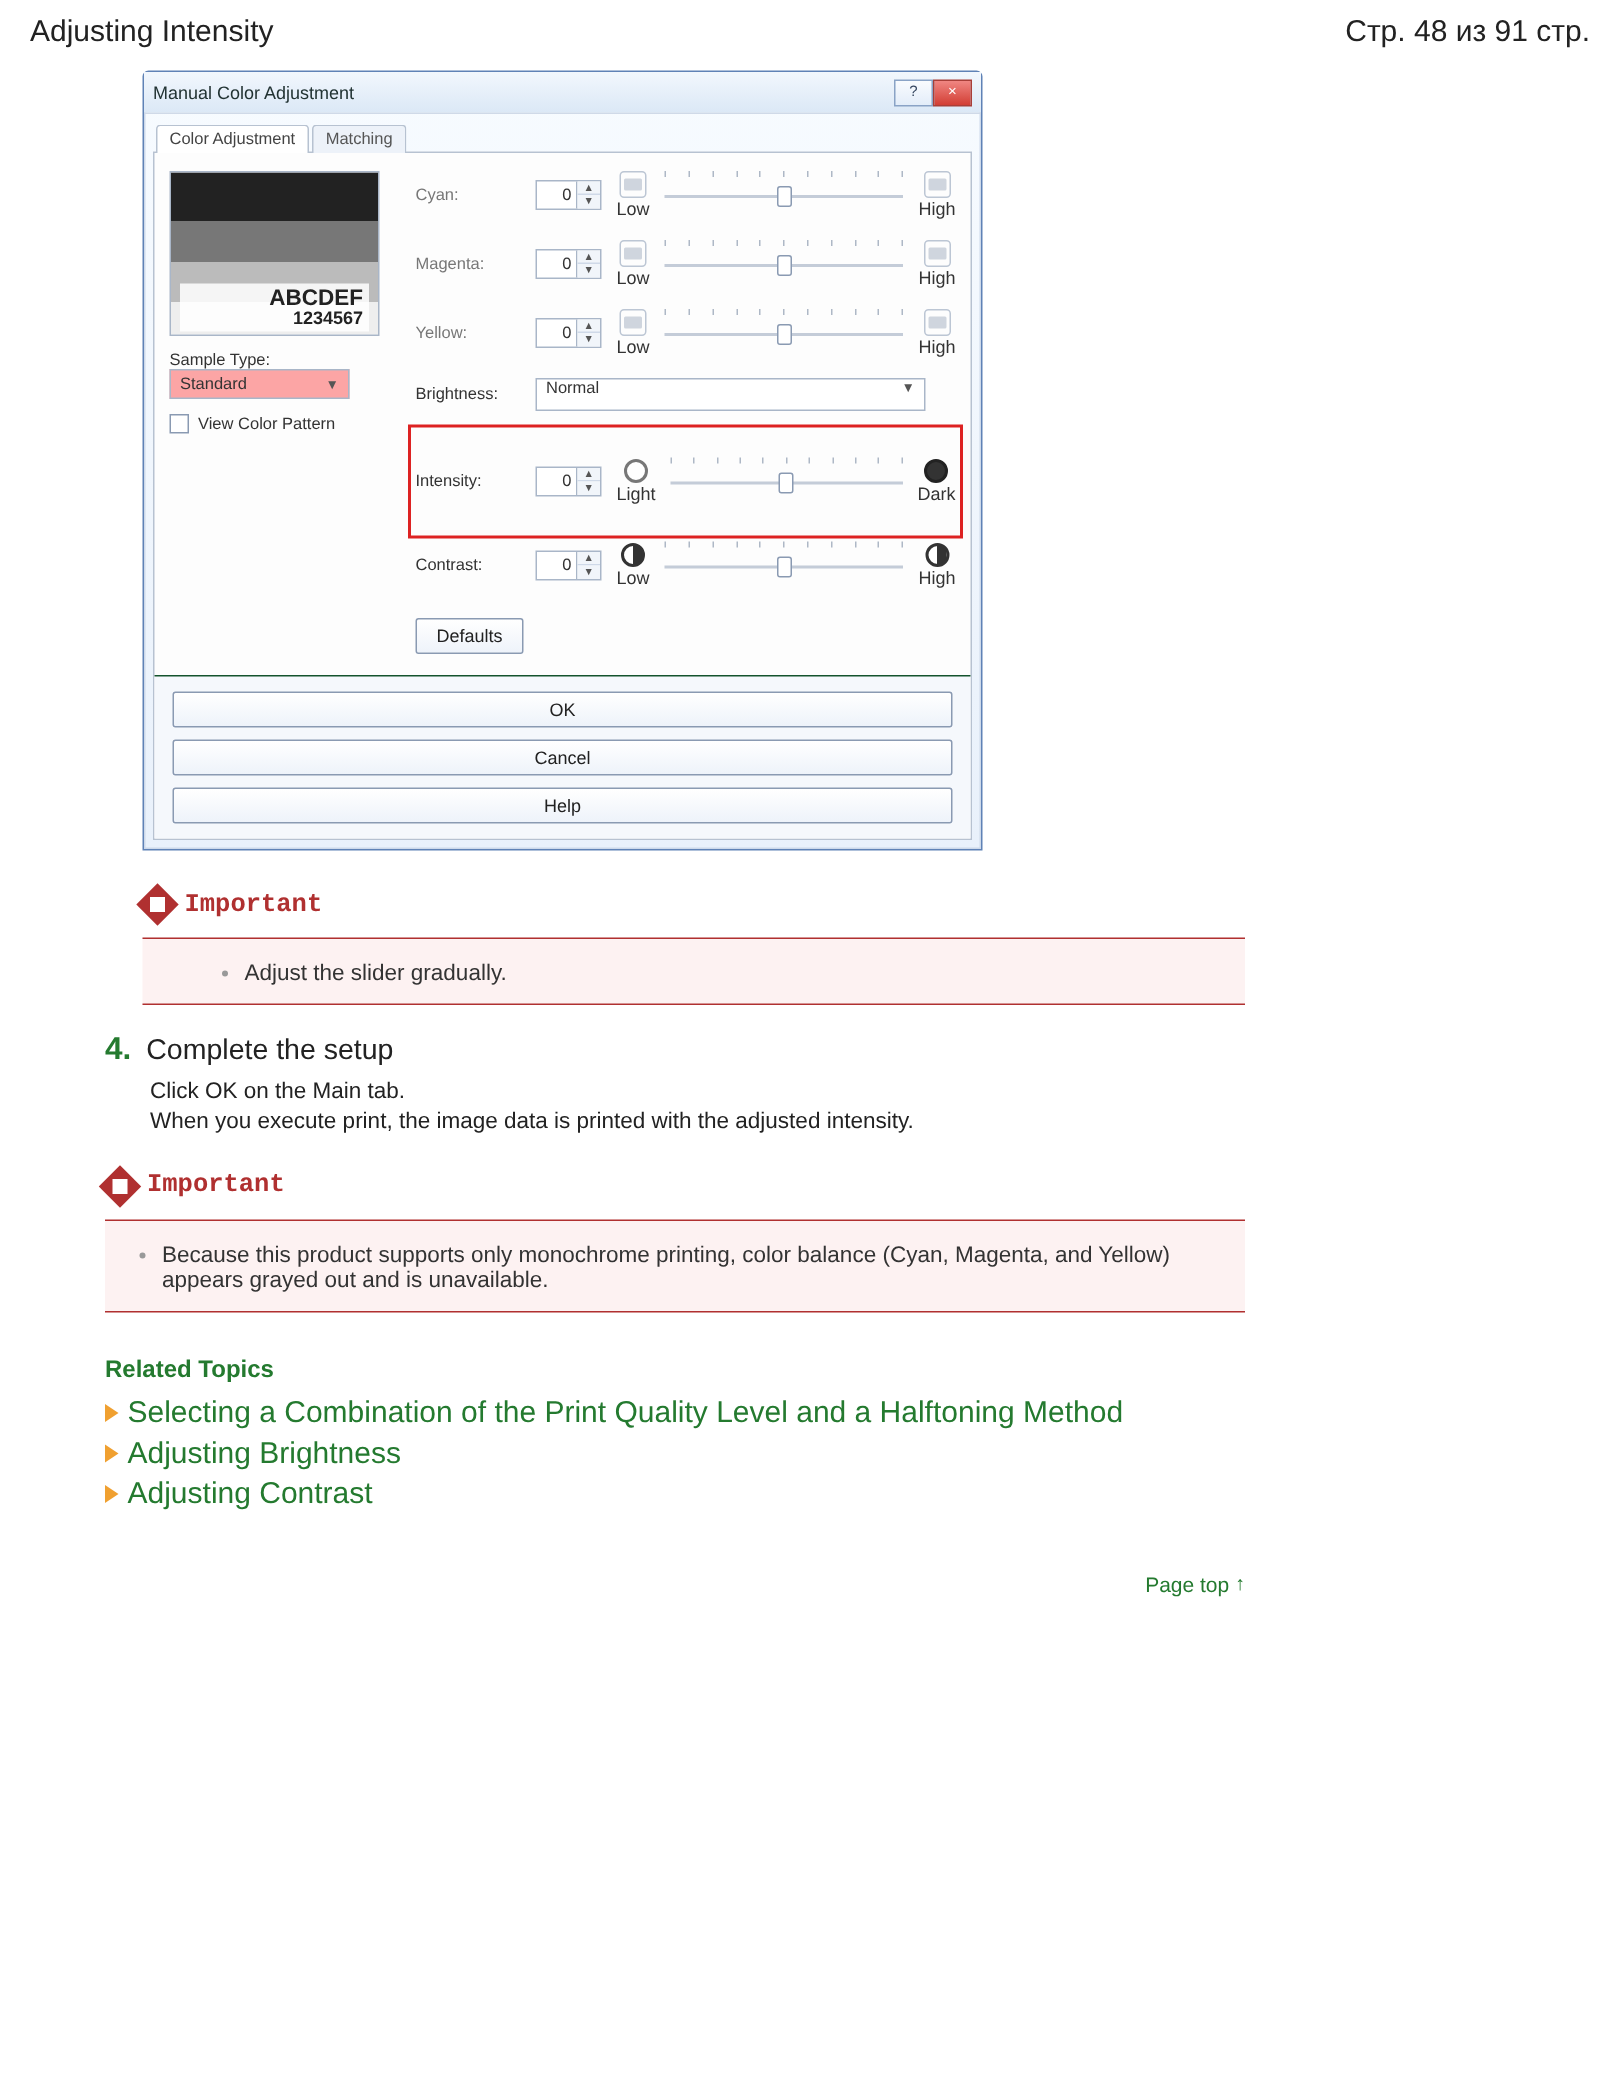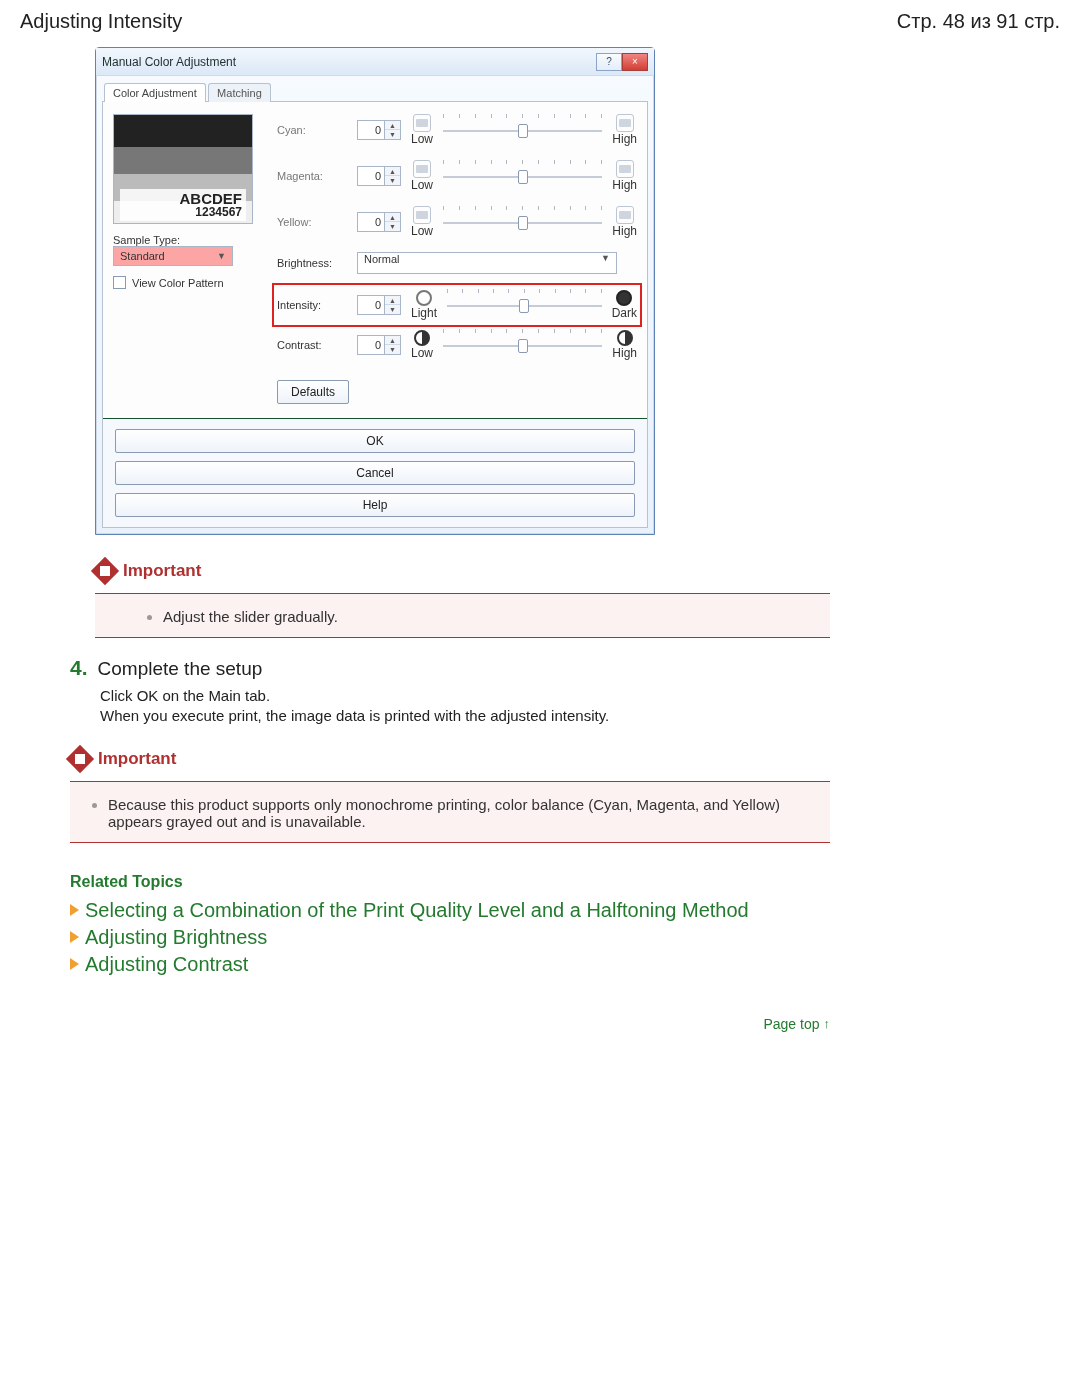--- a/index.html
+++ b/index.html
@@ -168,21 +168,21 @@
   .sample-block .sel {
     border:1px solid #a9b6c8; background:#fca5a5; height:20px;
     display:flex; align-items:center; justify-content:space-between;
     padding:0 6px; width:120px;
   }
   .chk { display:flex; align-items:center; gap:6px; margin-top:10px; font-size:11px; color:#333;}
   .chk .box { width:13px; height:13px; border:1px solid #8a9ab2; background:#fff; }
 
   .highlight-row {
     outline:2px solid #d22; outline-offset:-1px;
-    padding:6px 0; margin:2px -4px;
+    padding:22px 0; margin:2px -4px;
   }
 
   .btnrow {
     display:flex; justify-content:flex-end; gap:8px;
     border-top:1px solid #14532d;
     margin:14px -10px -10px; padding:10px 12px;
     background:#f5f8fc;
     flex-direction:column;
   }
   .winbtn {
@@ -199,20 +199,21 @@
     border-top:1px solid #b03030;
     border-bottom:1px solid #b03030;
     background:#fdf2f2;
     padding:10px 16px 12px;
     margin: 6px 0 18px;
   }
   .important-hdr {
     display:flex; align-items:center; gap:8px;
     color:#b03030; font-weight:bold; font-size:17px;
     padding: 0 0 6px;
+    font-family: Liberation Mono, monospace;
   }
   .imp-icon {
     width:20px; height:20px; transform: rotate(45deg);
     background:#b03030;
     display:flex; align-items:center; justify-content:center;
   }
   .imp-icon .inner {
     width:10px; height:10px; background:#fff;
     transform: rotate(-45deg);
   }

